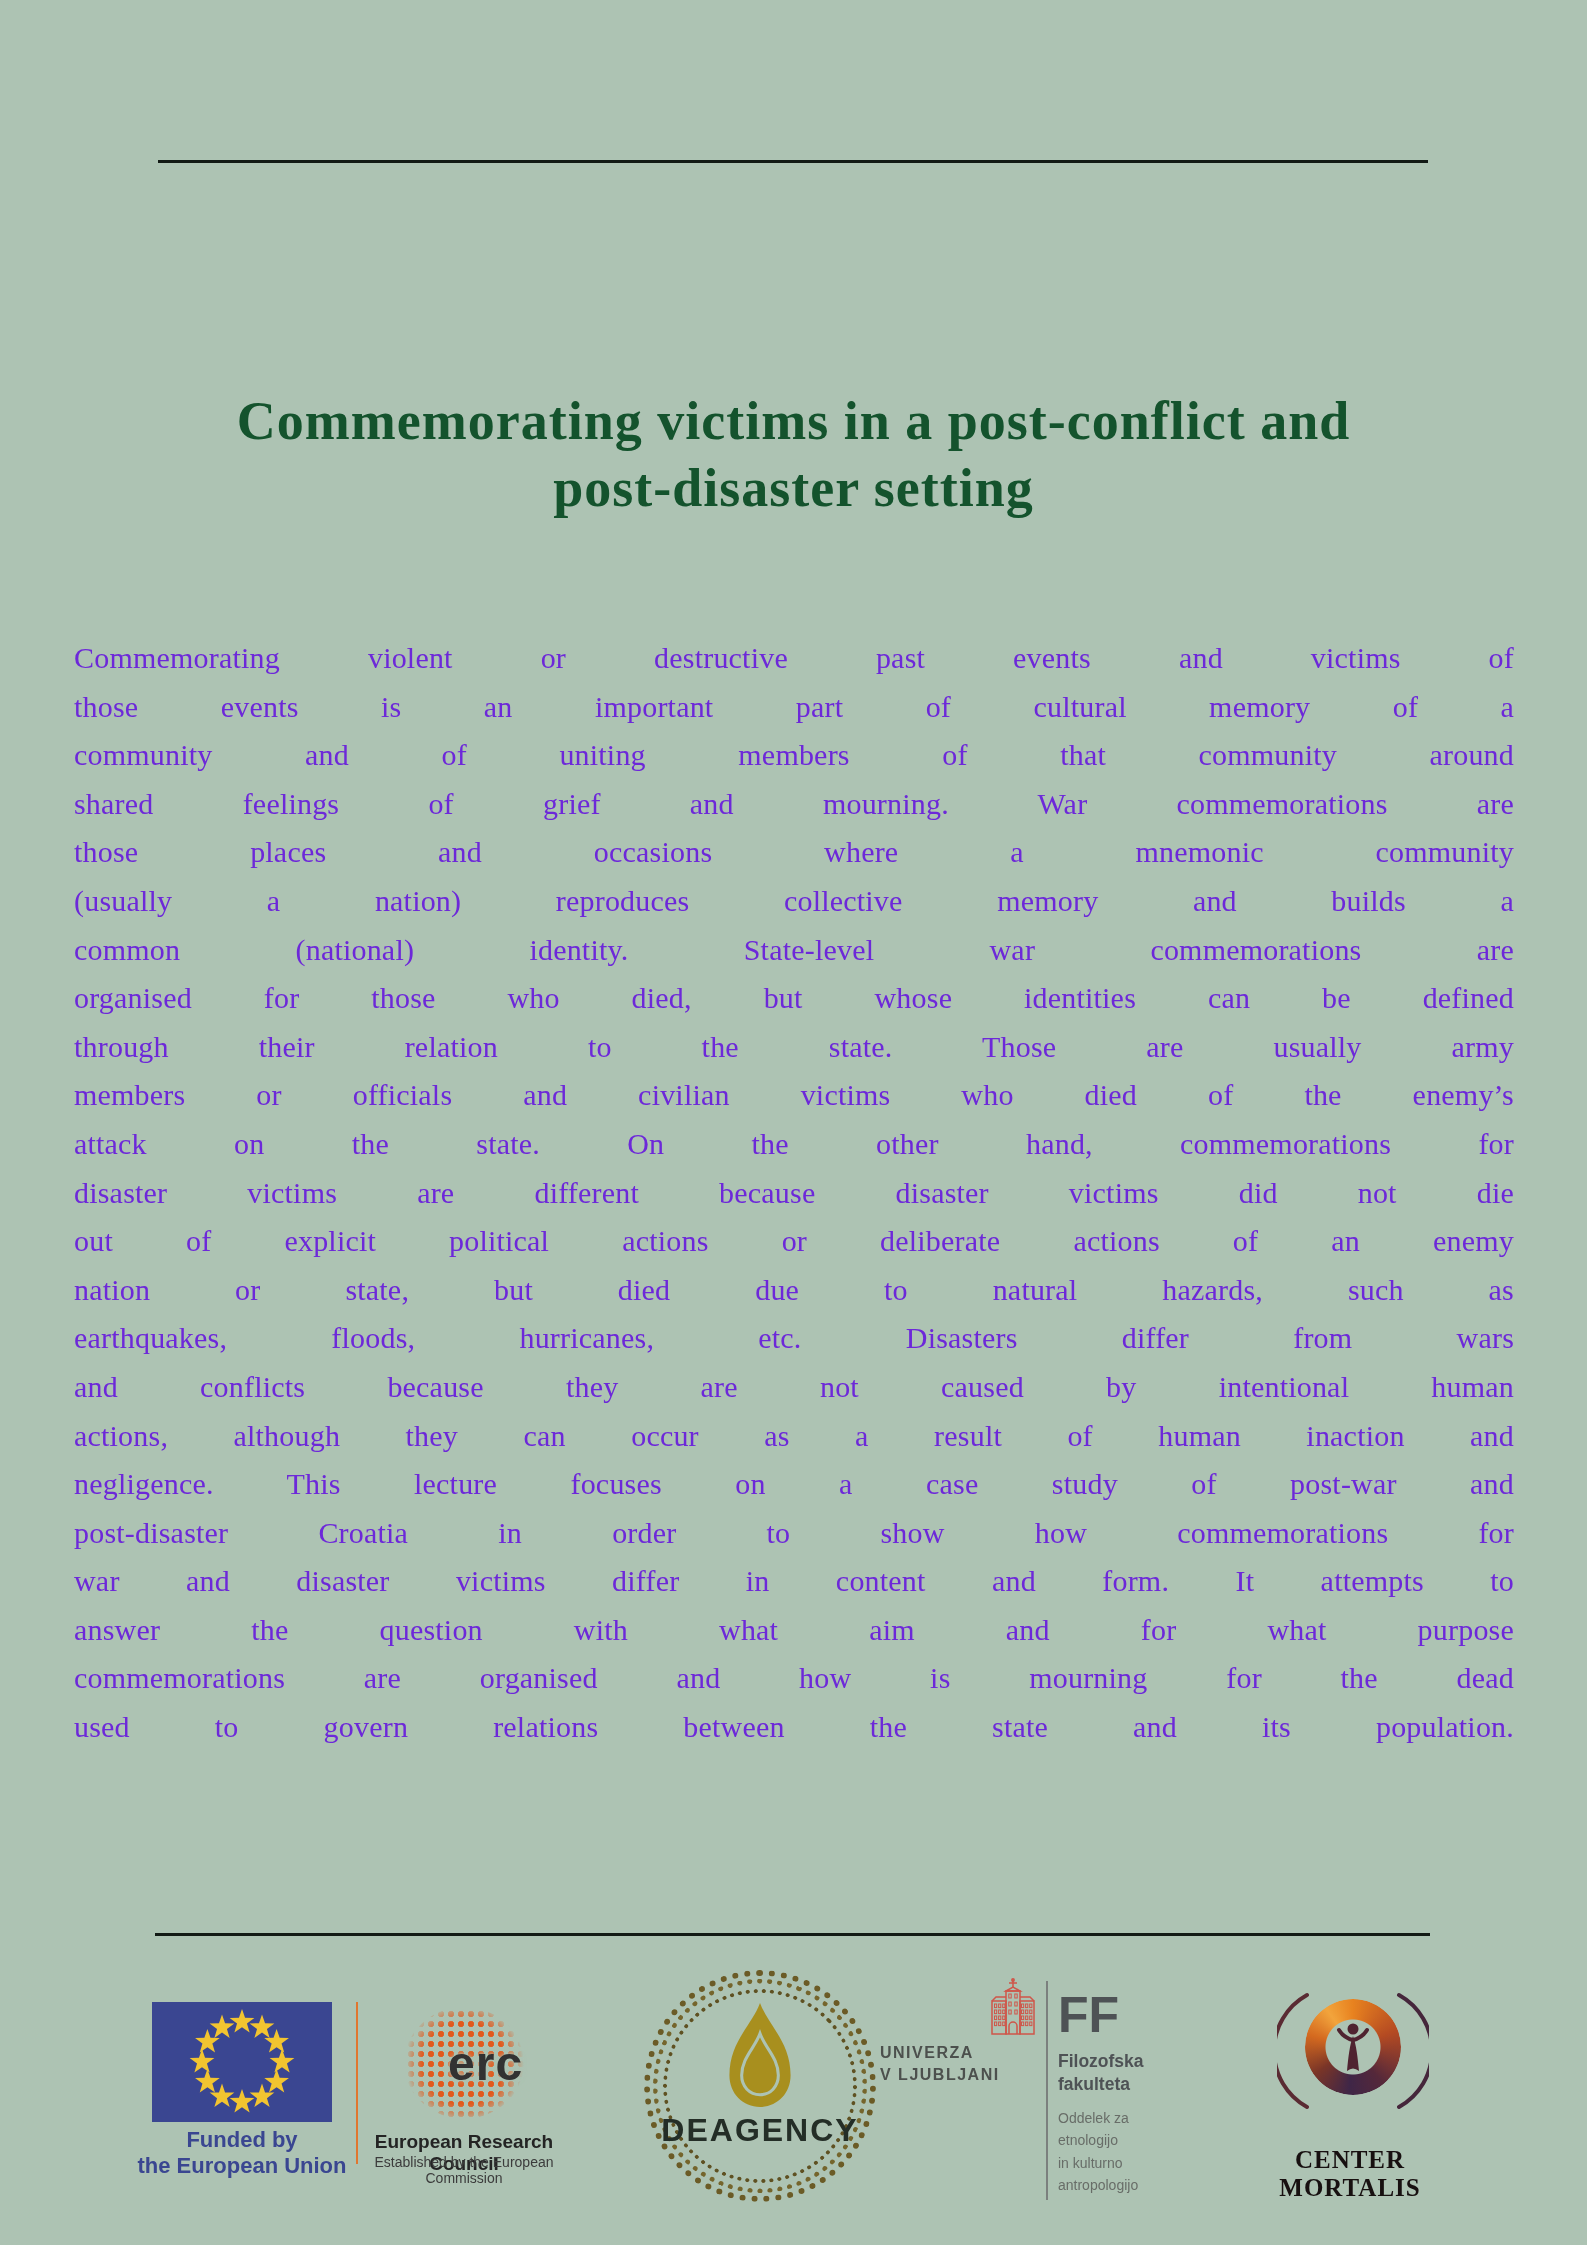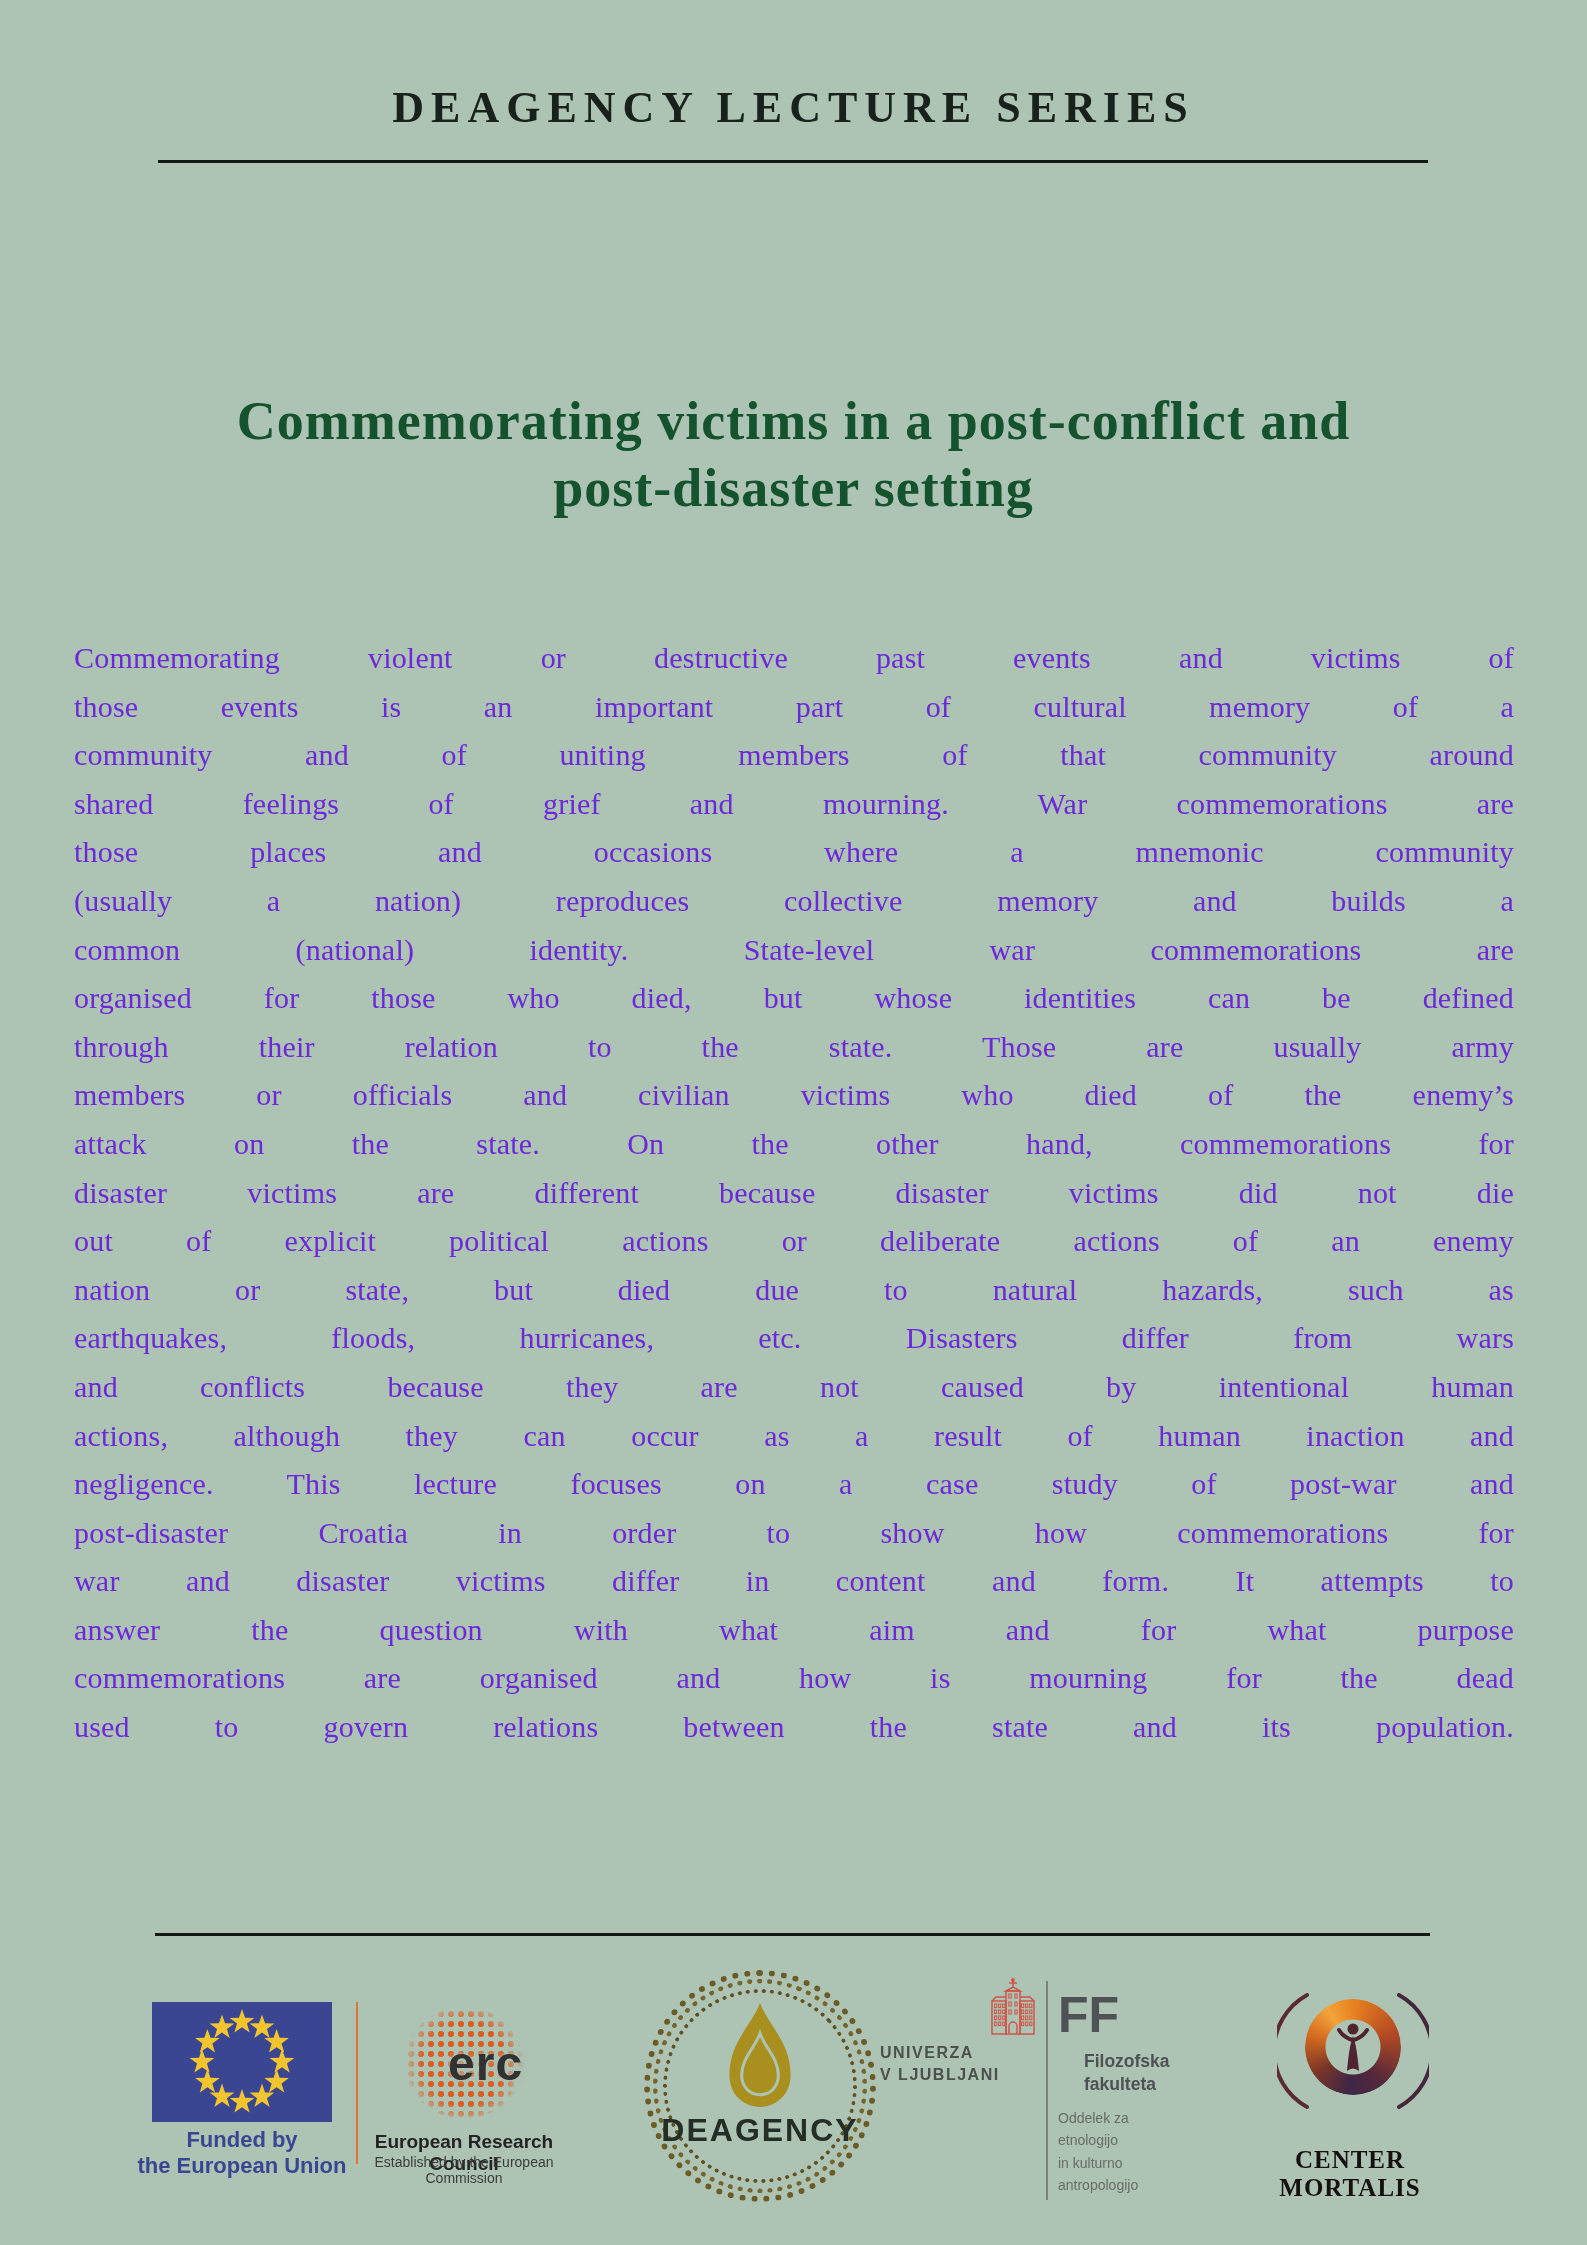--- a/index.html
+++ b/index.html
@@ -86,21 +86,21 @@
     white-space:pre-line;font-family:"Liberation Sans",sans-serif;
     font-size:16px;font-weight:700;letter-spacing:1.5px;line-height:21.5px;color:#4c504d;
   }
   .ul-divider{position:absolute;left:1046px;top:1981px;width:2px;height:219px;background:#7b807e;}
   .ul-ff{
     position:absolute;left:1058px;top:1990px;
     font-family:"Liberation Sans",sans-serif;
     font-size:50px;font-weight:700;color:#4e5255;line-height:1;
   }
   .ul-faculty{
-    position:absolute;left:1084px;top:2050px;white-space:pre-line;
+    position:absolute;left:1058px;top:2050px;white-space:pre-line;
     font-family:"Liberation Sans",sans-serif;
     font-size:17.5px;font-weight:700;line-height:23px;color:#4e5255;
   }
   .ul-department{
     position:absolute;left:1058px;top:2107px;white-space:pre-line;
     font-family:Liberation Sans, sans-serif;
     font-size:14px;font-weight:400;line-height:22.3px;color:#686d68;
   }
   .mortalis-emblem{position:absolute;left:1277px;top:1983px;width:152px;height:136px;}
   .mortalis-ring{
@@ -115,21 +115,20 @@
   .mortalis-caption{
     position:absolute;left:1240px;top:2146px;width:220px;text-align:center;
     font-size:25px;font-weight:700;letter-spacing:1px;color:#171010;
   }
 </style>
 </head>
 <body>
 
 <div class="page">
 
-  <div class="series-title">DEAGENCY LECTURE SERIES</div>
   <div class="rule rule-top"></div>
 
   <h1 class="main-title">Commemorating victims in a post-conflict and
 post-disaster setting</h1>
 
   <p class="body-text">Commemorating violent or destructive past events and victims of
 those events is an important part of cultural memory of a
 community and of uniting members of that community around
 shared feelings of grief and mourning. War commemorations are
 those places and occasions where a mnemonic community

